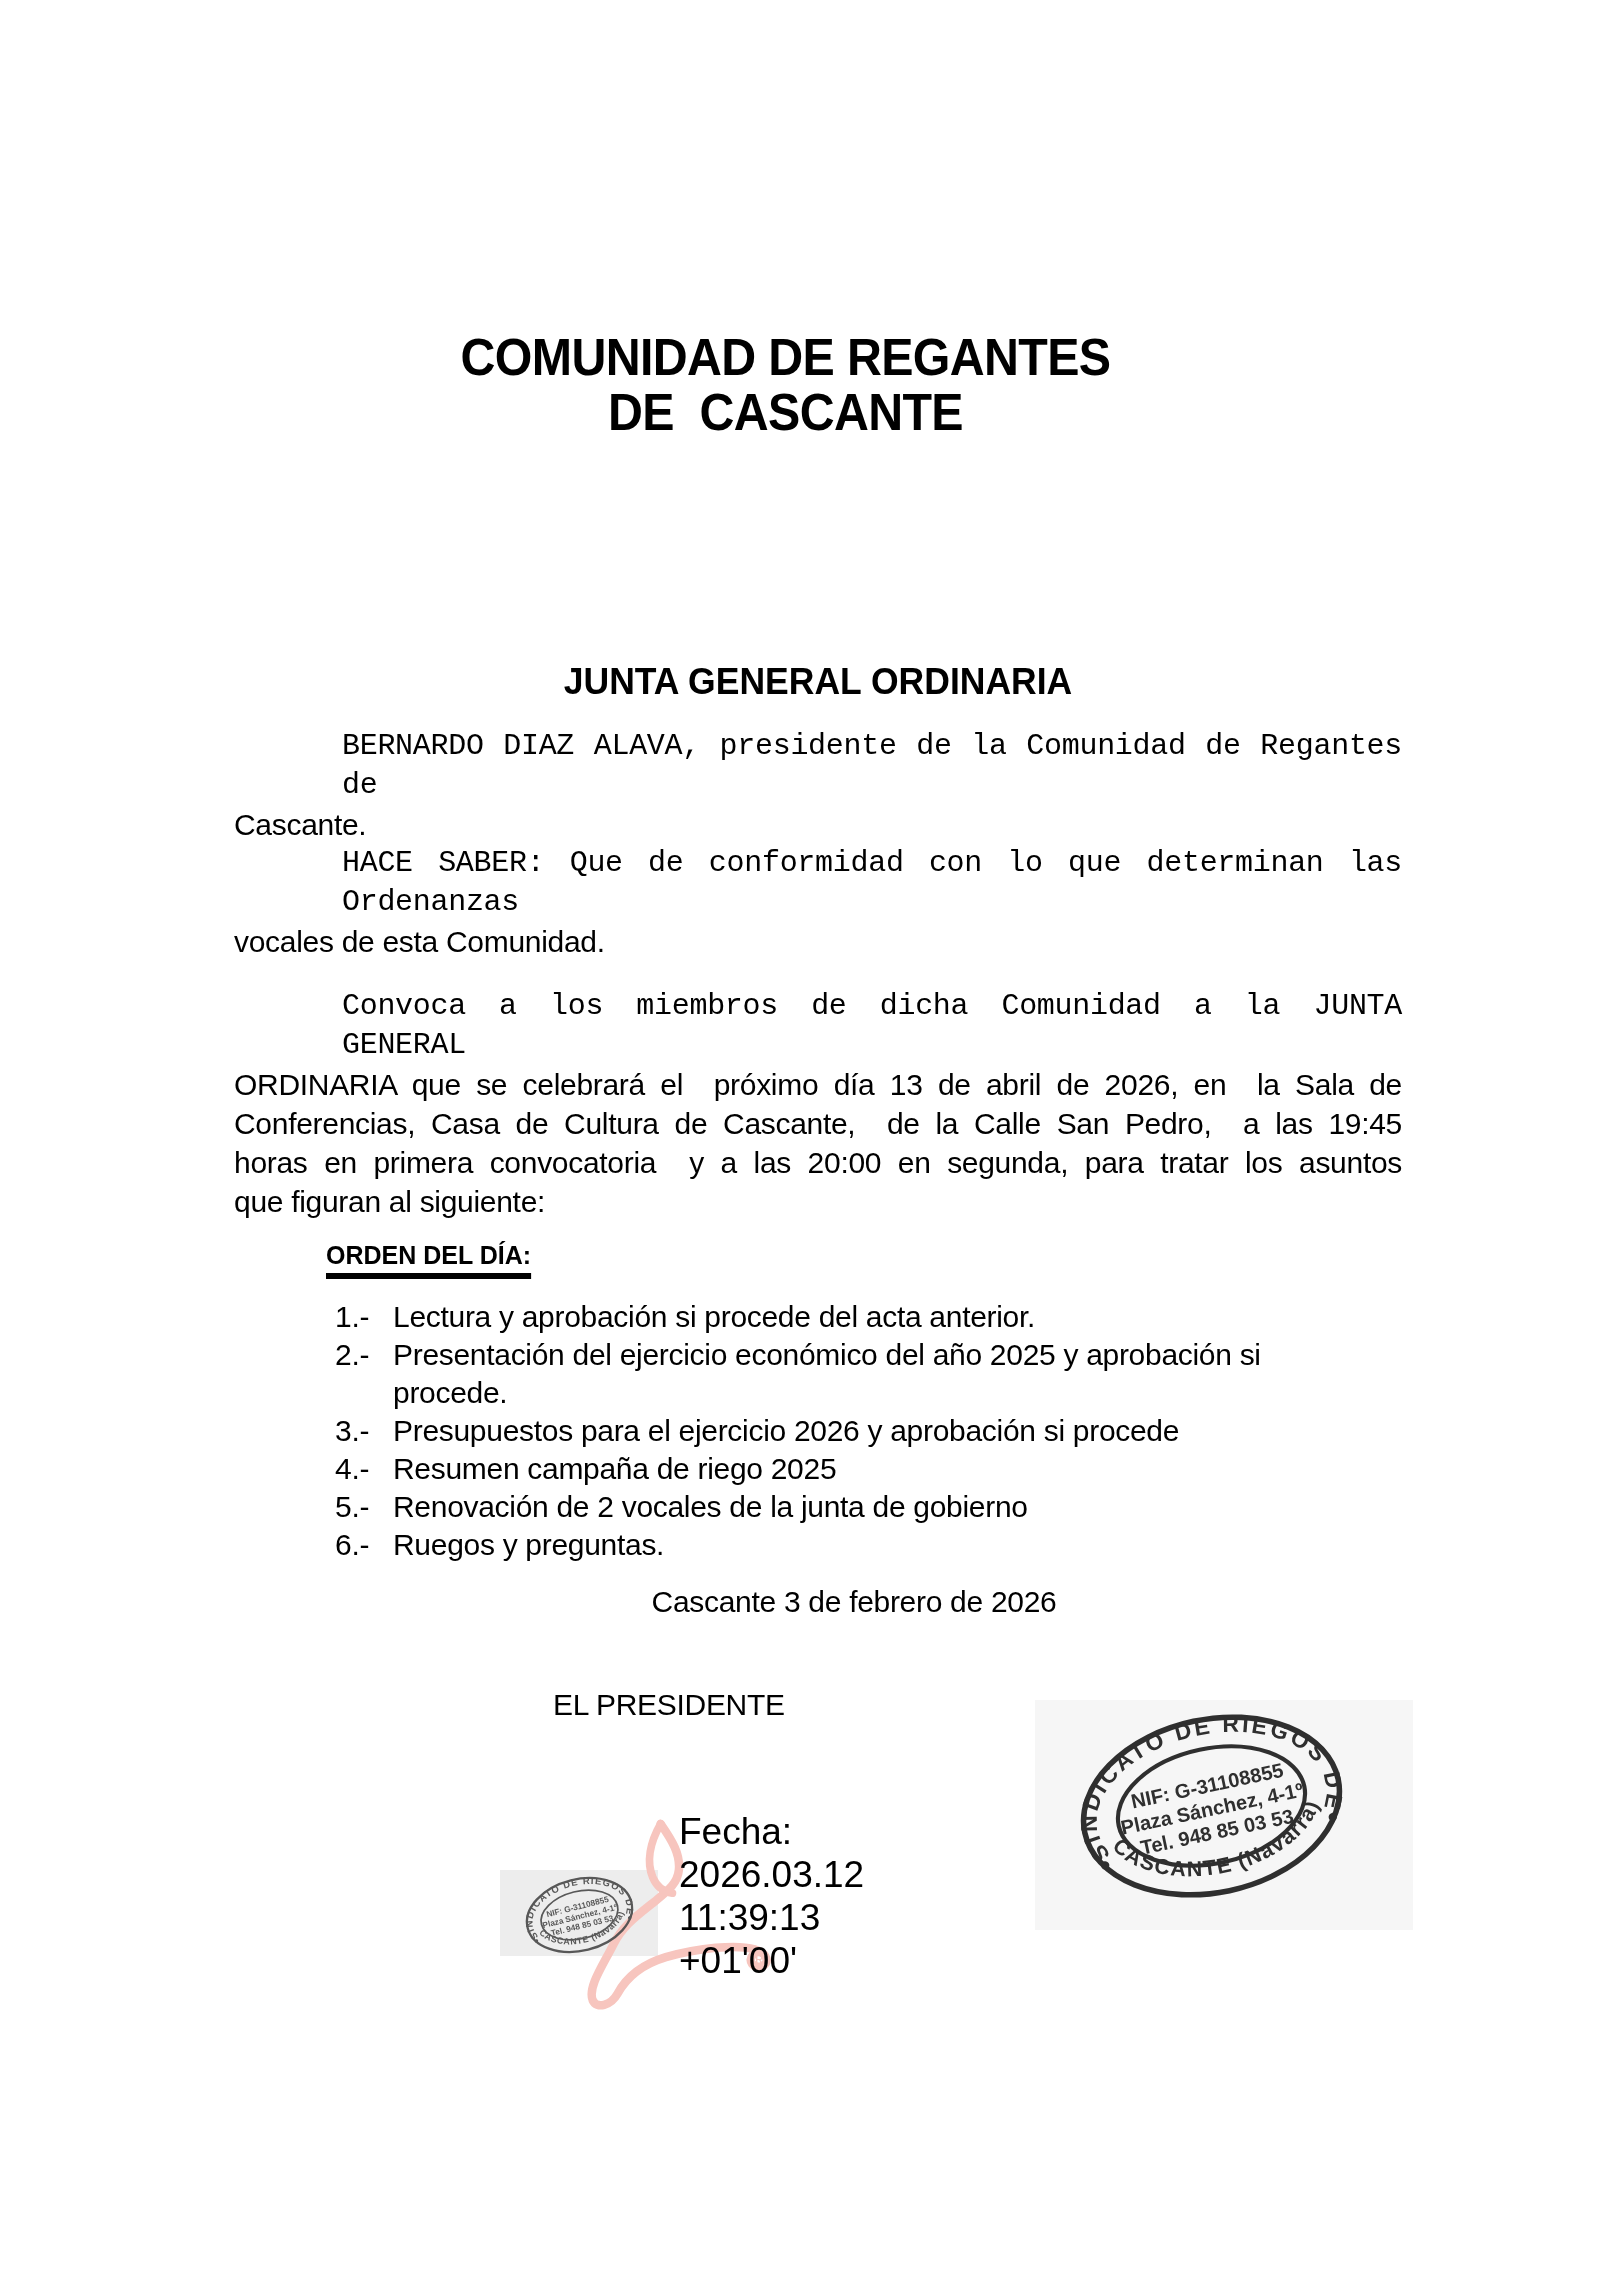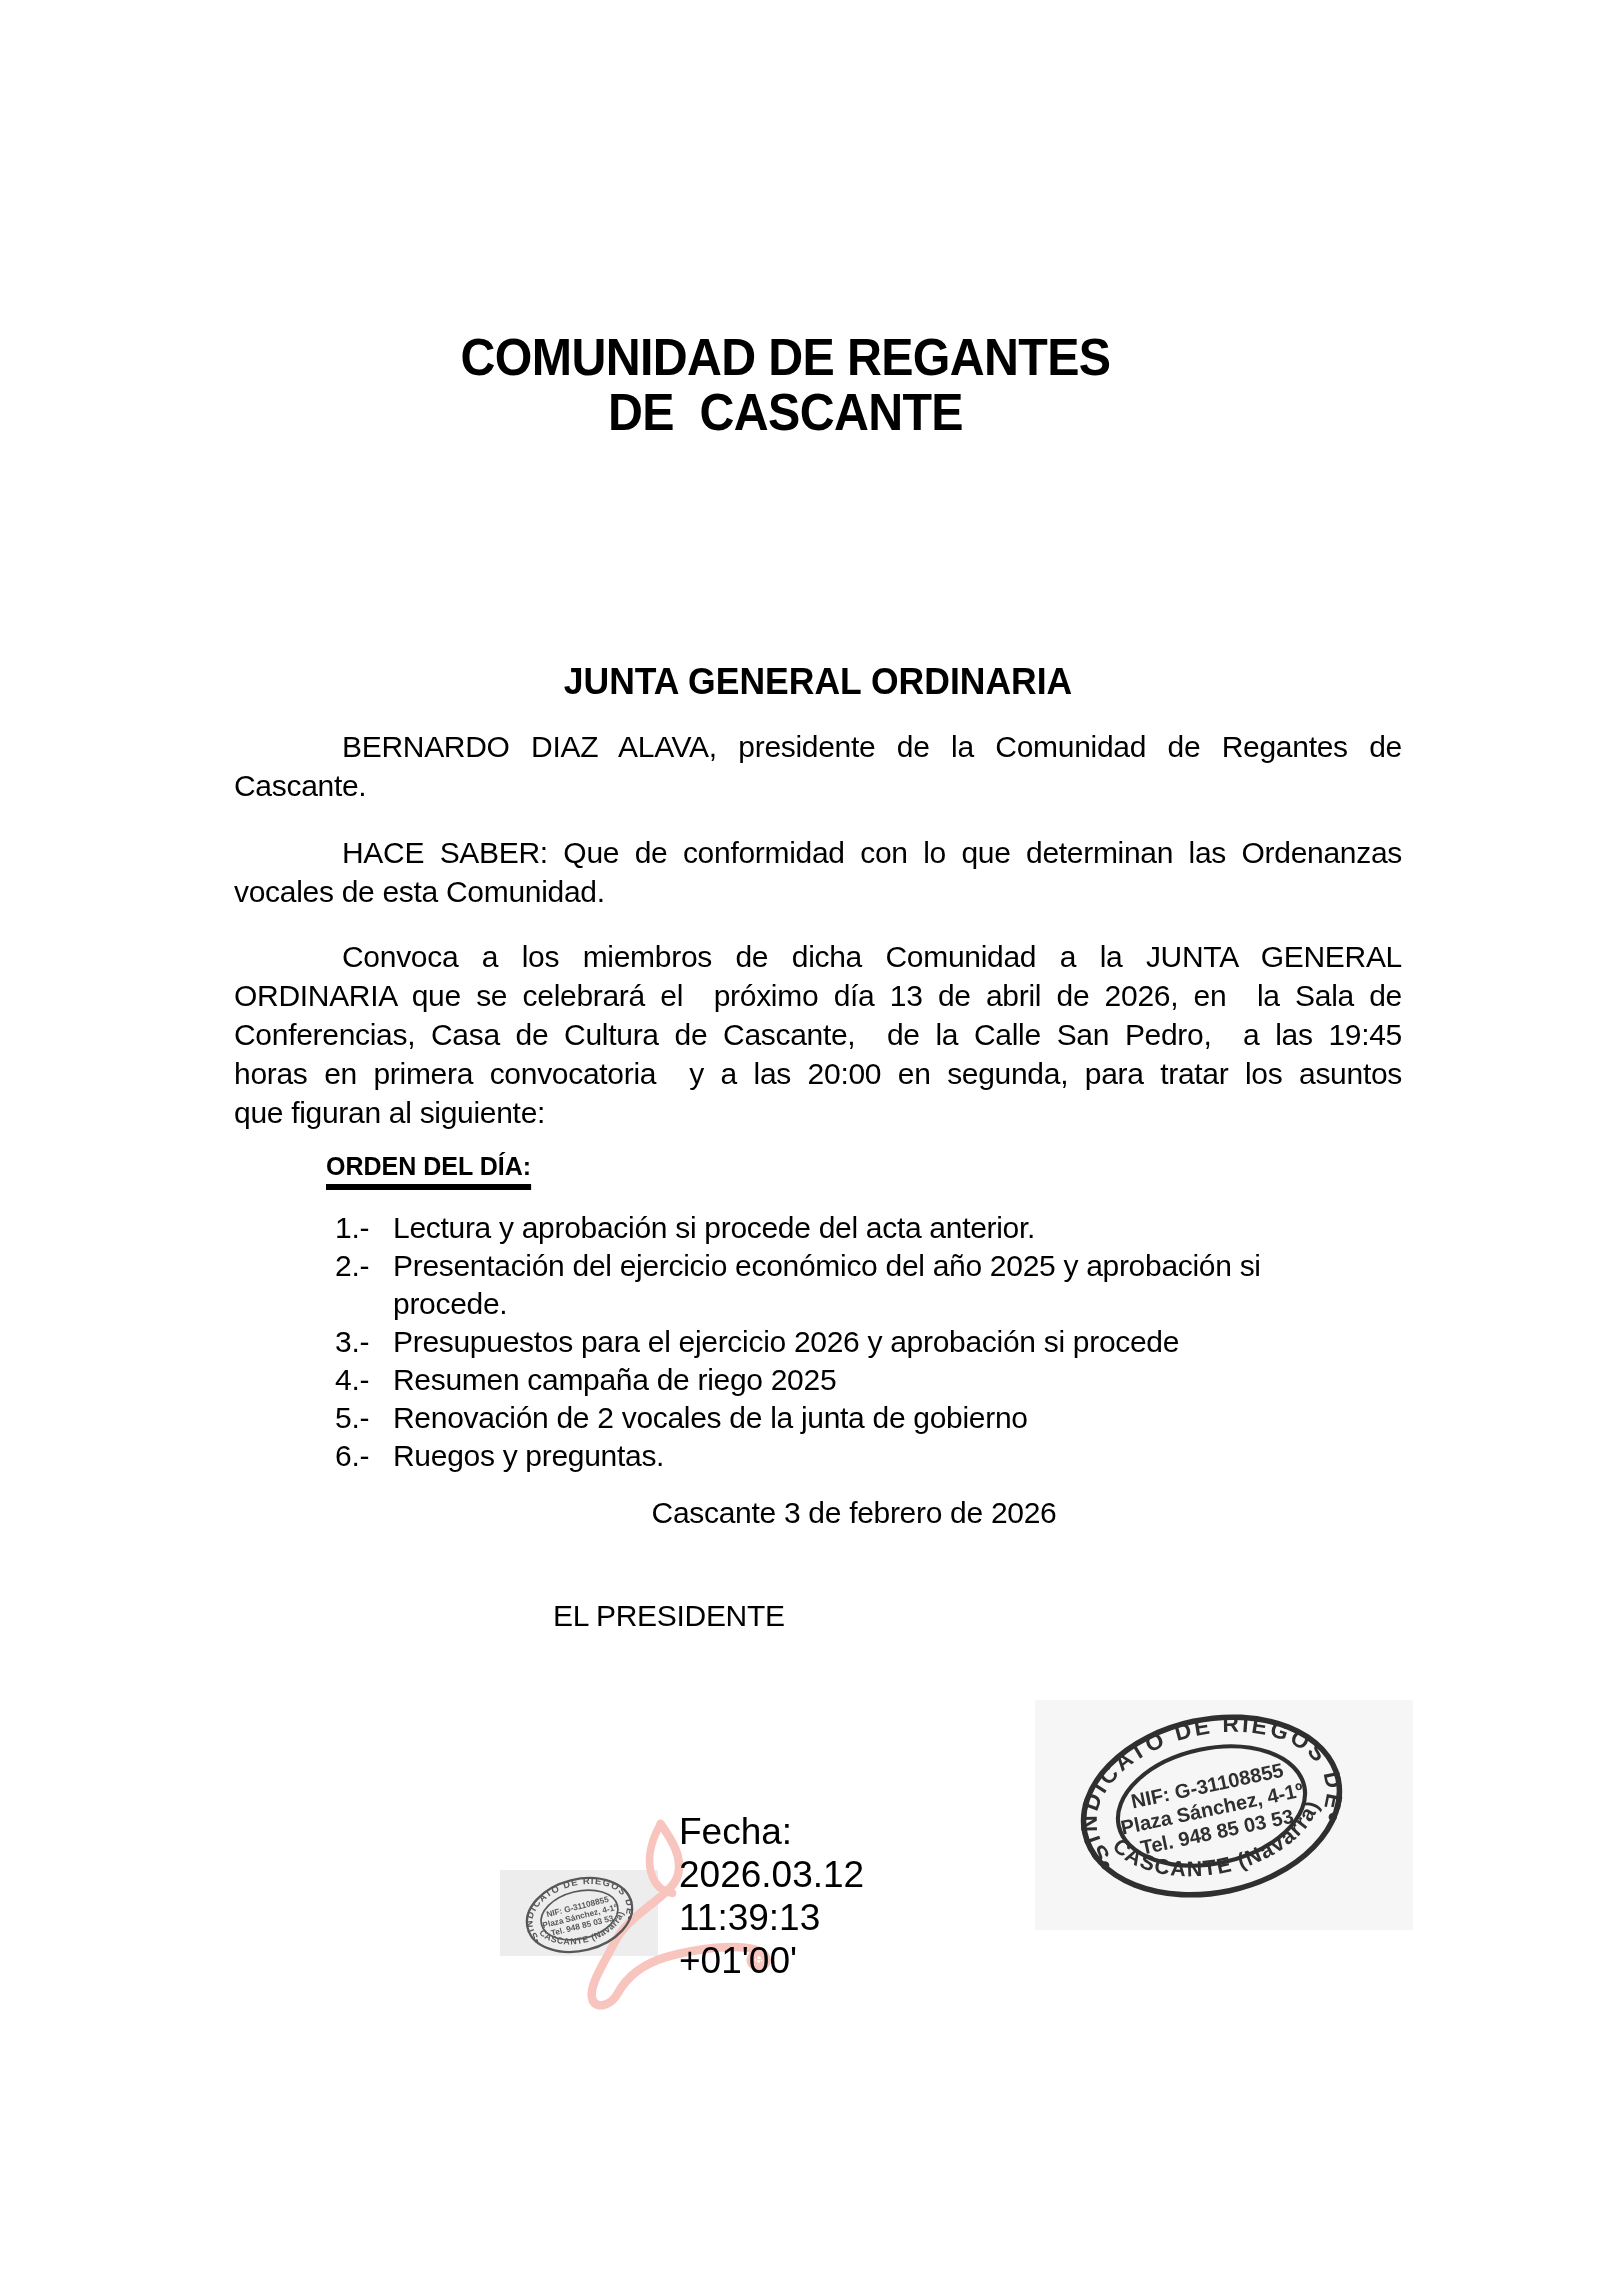--- a/index.html
+++ b/index.html
@@ -23,24 +23,24 @@
   
   .main-heading { margin:221px 0 0 234px; width:1168px; text-align:center;
                   font-weight:bold; font-size:37px; line-height:42px;
                   transform:scaleX(0.96); transform-origin:50% 50%; }
 
   
   .body-par { margin-left:234px; width:1168px; font-size:30px; line-height:39px; letter-spacing:-0.3px; }
   .body-par .tline { text-align:justify; text-align-last:justify; }
   .body-par .tline.tline-last { text-align-last:left; }
   .body-par .tline span { white-space:pre-wrap; }
-  .body-par.indent-first .tline:first-child { padding-left:108px; }
+  .body-par.indent-first .tline:first-child { padding-left:108px;font-family:Liberation Mono, monospace; }
   .seg-bold { font-weight:normal;margin-top:12px; }
   #p1 { margin-top:23.6px; }
-  #p2 { margin-top:28px; }
+  #p2 { }
   #p3 { margin-top:26px; }
 
   
   .agenda-title { margin:14.4px 0 0 326px; font-size:25px; line-height:41px; font-weight:bold; }
   .agenda-title-text { text-decoration:underline; text-decoration-thickness:5.9px; text-underline-offset:8.5px; }
   .agenda-list { margin:22px 0 0 335px; width:1021px; font-size:30px; line-height:38px; letter-spacing:-0.3px; }
   .agenda-row { display:flex; }
   .agenda-num { flex:0 0 58px; }
   .agenda-text { flex:1 1 auto; }
 

